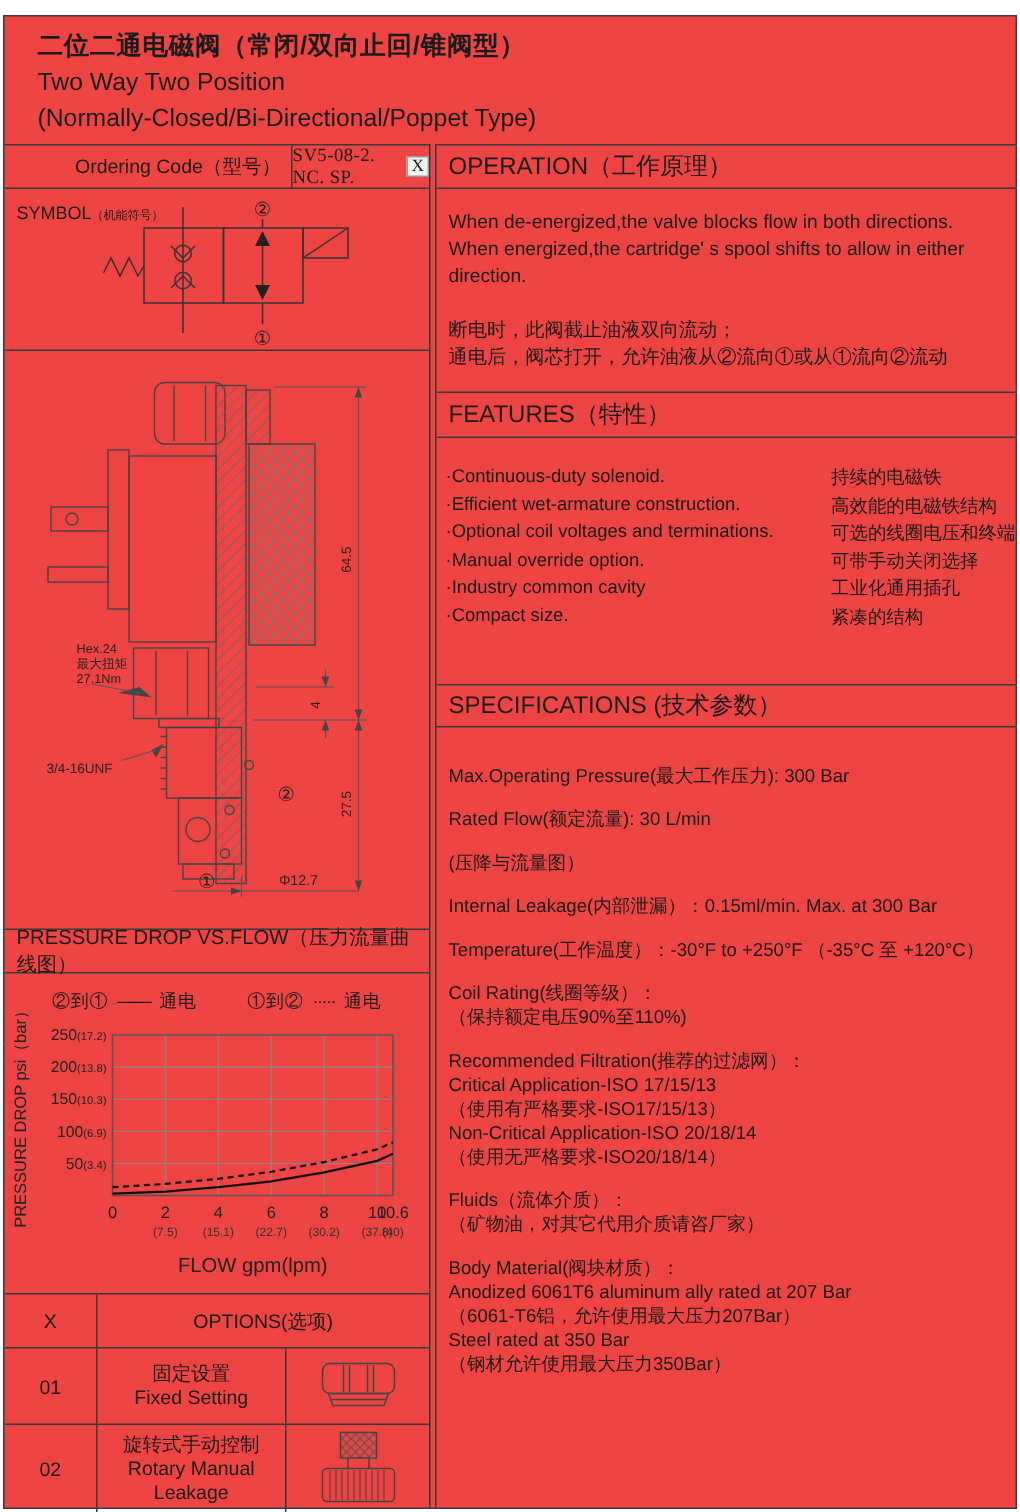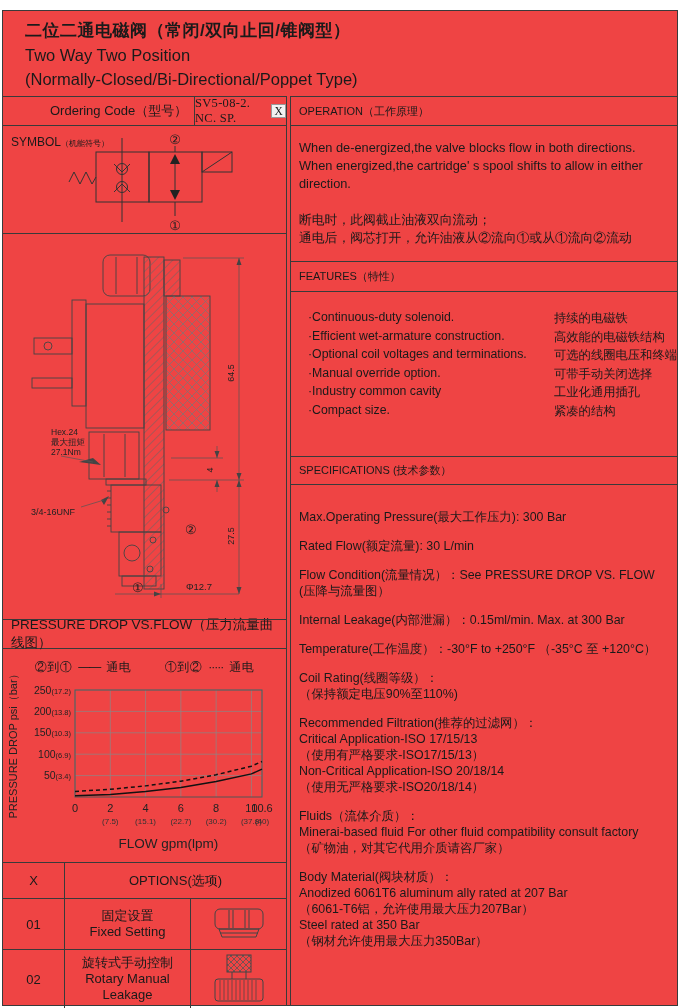--- a/index.html
+++ b/index.html
@@ -7,21 +7,21 @@
               font-family:"Liberation Sans", sans-serif; }
   .page { position:absolute; left:2px; top:10px; width:676px; height:996px;
           border:1px solid #3a3a3a; background:#ef4444; }
   .title-block { position:absolute; left:22px; top:8px; line-height:24px; }
   .title-zh { font-size:17px; font-weight:bold; letter-spacing:0.5px; }
   .title-en { font-size:16.5px; }
   .col-left  { position:absolute; left:0; top:85px; width:284px; bottom:0;
                border-top:1px solid #3a3a3a; border-right:1px solid #3a3a3a; }
   .col-right { position:absolute; left:287px; top:85px; right:0; bottom:0;
                border-top:1px solid #3a3a3a; border-left:1px solid #3a3a3a; }
-  .hdr { font-size:11px; padding-left:8px; display:flex; align-items:center;
+  .hdr { font-size:16px; padding-left:8px; display:flex; align-items:center;
          border-bottom:1px solid #3a3a3a; }
   
   .ordering-row { height:29px; display:flex; border-bottom:1px solid #3a3a3a; }
   .ordering-label { width:153px; border-right:1px solid #3a3a3a; font-size:13px;
                     display:flex; align-items:center; padding-left:8px;margin-left:39px; }
   .ordering-value { flex:1; display:flex; align-items:center; justify-content:center;
                     font-family:"Liberation Serif", serif; font-size:12.5px; letter-spacing:0.3px; }
   .xbox { border:1px solid #999; background:#f2f2f2; padding:0 2px; margin-left:2px; font-size:11.5px; }
   .symbol-sec { height:108px; position:relative; border-bottom:1px solid #3a3a3a; }
   .symbol-label { position:absolute; left:8px; top:9px; font-size:12px; }
@@ -45,21 +45,21 @@
   .opt-row2 { height:58px; display:flex; }
   .opt-icon { flex:1; display:flex; align-items:center; justify-content:center; }
   
   .op-hdr { height:29px; }
   .op-body { height:136px; border-bottom:1px solid #3a3a3a; padding:13px 8px 0 8px;
              font-size:12.8px; line-height:18px; }
   .op-zh { margin-top:18px; }
   .feat-hdr { height:30px; }
   .feat-body { height:165px; border-bottom:1px solid #3a3a3a; padding-top:18px; }
   .feat-row { position:relative; height:18.5px; font-size:12.3px; }
-  .feat-en { position:absolute; left:17px; white-space:nowrap; }
+  .feat-en { position:absolute; left:6px; white-space:nowrap; }
   .feat-zh { position:absolute; left:263px; white-space:nowrap; }
   .spec-hdr { height:28px; }
   .spec-body { padding:24px 6px 0 8px; font-size:12.4px; line-height:16px; }
   .spec-group { margin-bottom:13px; }
   .spec-group div { white-space:nowrap; }
   svg text { font-family:"Liberation Sans", sans-serif; }
 </style>
 </head>
 <body>
 
@@ -357,21 +357,20 @@
 
     <div class="hdr spec-hdr">SPECIFICATIONS (技术参数）</div>
     <div class="spec-body" id="specs-list">
         <div class="spec-group">
           <div>Max.Operating Pressure(最大工作压力): 300 Bar</div>
         </div>
         <div class="spec-group">
           <div>Rated Flow(额定流量): 30 L/min</div>
         </div>
         <div class="spec-group">
-          <div>Flow Condition(流量情况）：See PRESSURE DROP VS. FLOW</div>
           <div>(压降与流量图）</div>
         </div>
         <div class="spec-group">
           <div>Internal Leakage(内部泄漏）：0.15ml/min. Max. at 300 Bar</div>
         </div>
         <div class="spec-group">
           <div>Temperature(工作温度）：-30°F to +250°F （-35°C 至 +120°C）</div>
         </div>
         <div class="spec-group">
           <div>Coil Rating(线圈等级）：</div>
@@ -379,21 +378,20 @@
         </div>
         <div class="spec-group">
           <div>Recommended Filtration(推荐的过滤网）：</div>
           <div>Critical Application-ISO 17/15/13</div>
           <div>（使用有严格要求-ISO17/15/13）</div>
           <div>Non-Critical Application-ISO 20/18/14</div>
           <div>（使用无严格要求-ISO20/18/14）</div>
         </div>
         <div class="spec-group">
           <div>Fluids（流体介质）：</div>
-          <div>Minerai-based fluid For other  fluid compatibility consult  factory</div>
           <div>（矿物油，对其它代用介质请咨厂家）</div>
         </div>
         <div class="spec-group">
           <div>Body Material(阀块材质）：</div>
           <div>Anodized 6061T6 aluminum ally rated at 207 Bar</div>
           <div>（6061-T6铝，允许使用最大压力207Bar）</div>
           <div>Steel rated at 350 Bar</div>
           <div>（钢材允许使用最大压力350Bar）</div>
         </div>
       </div>

